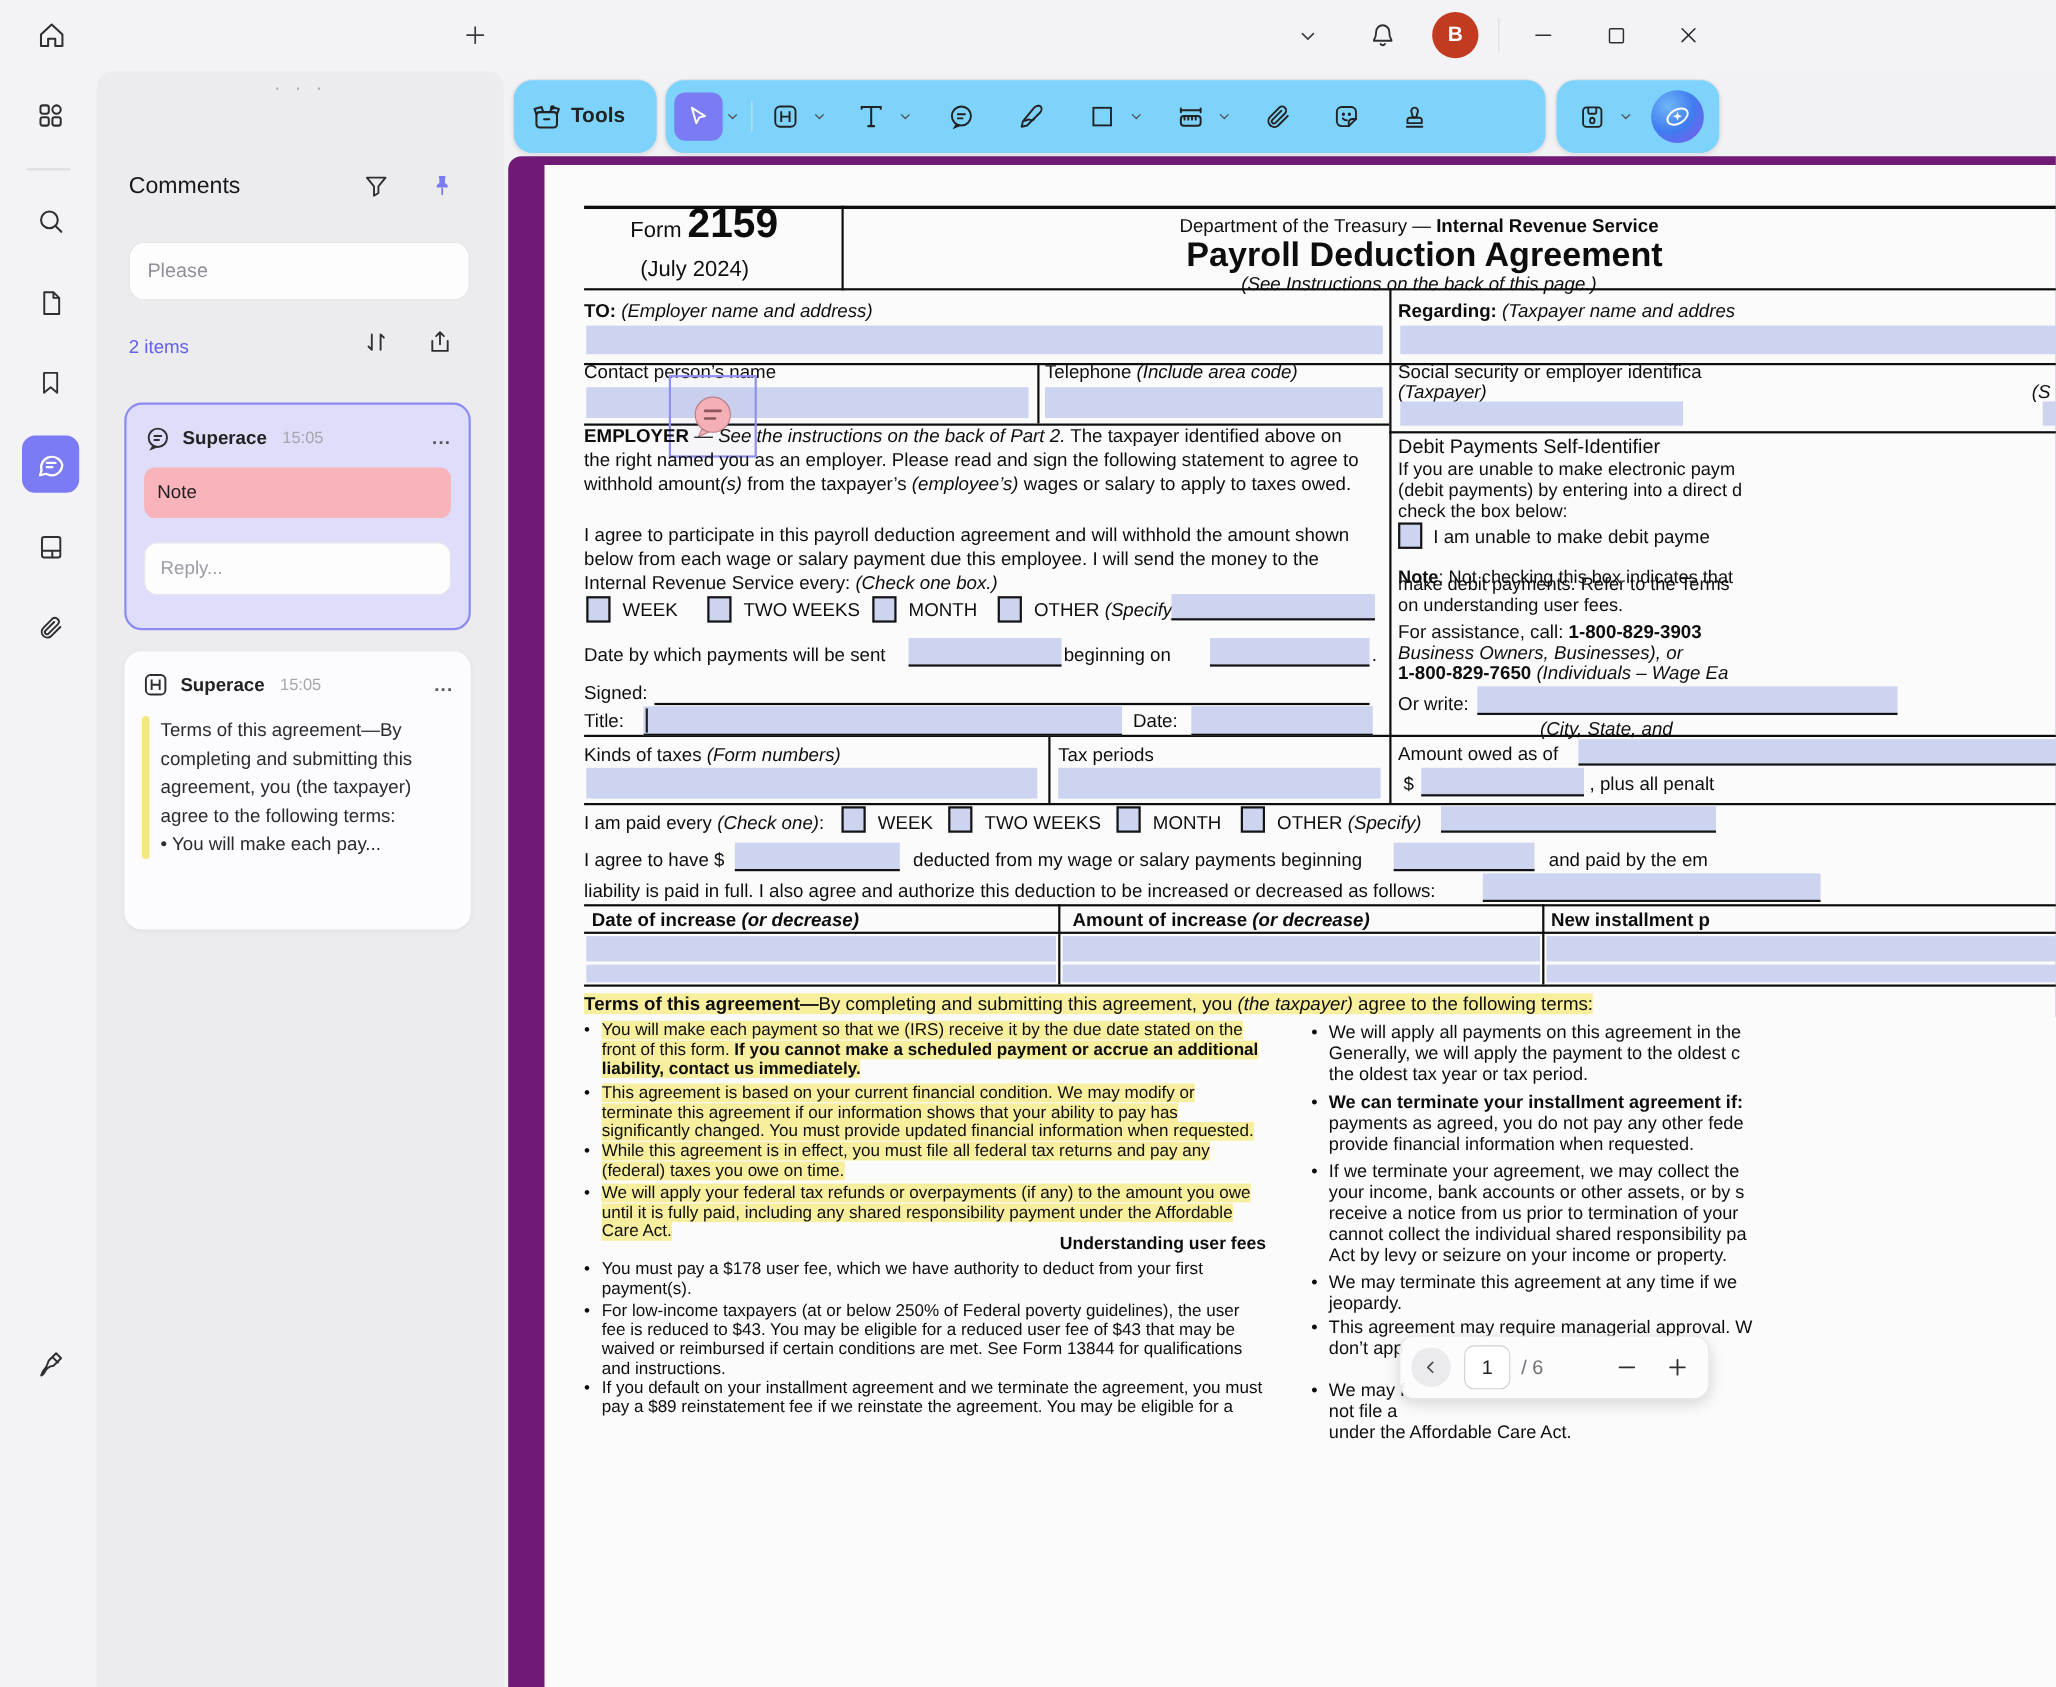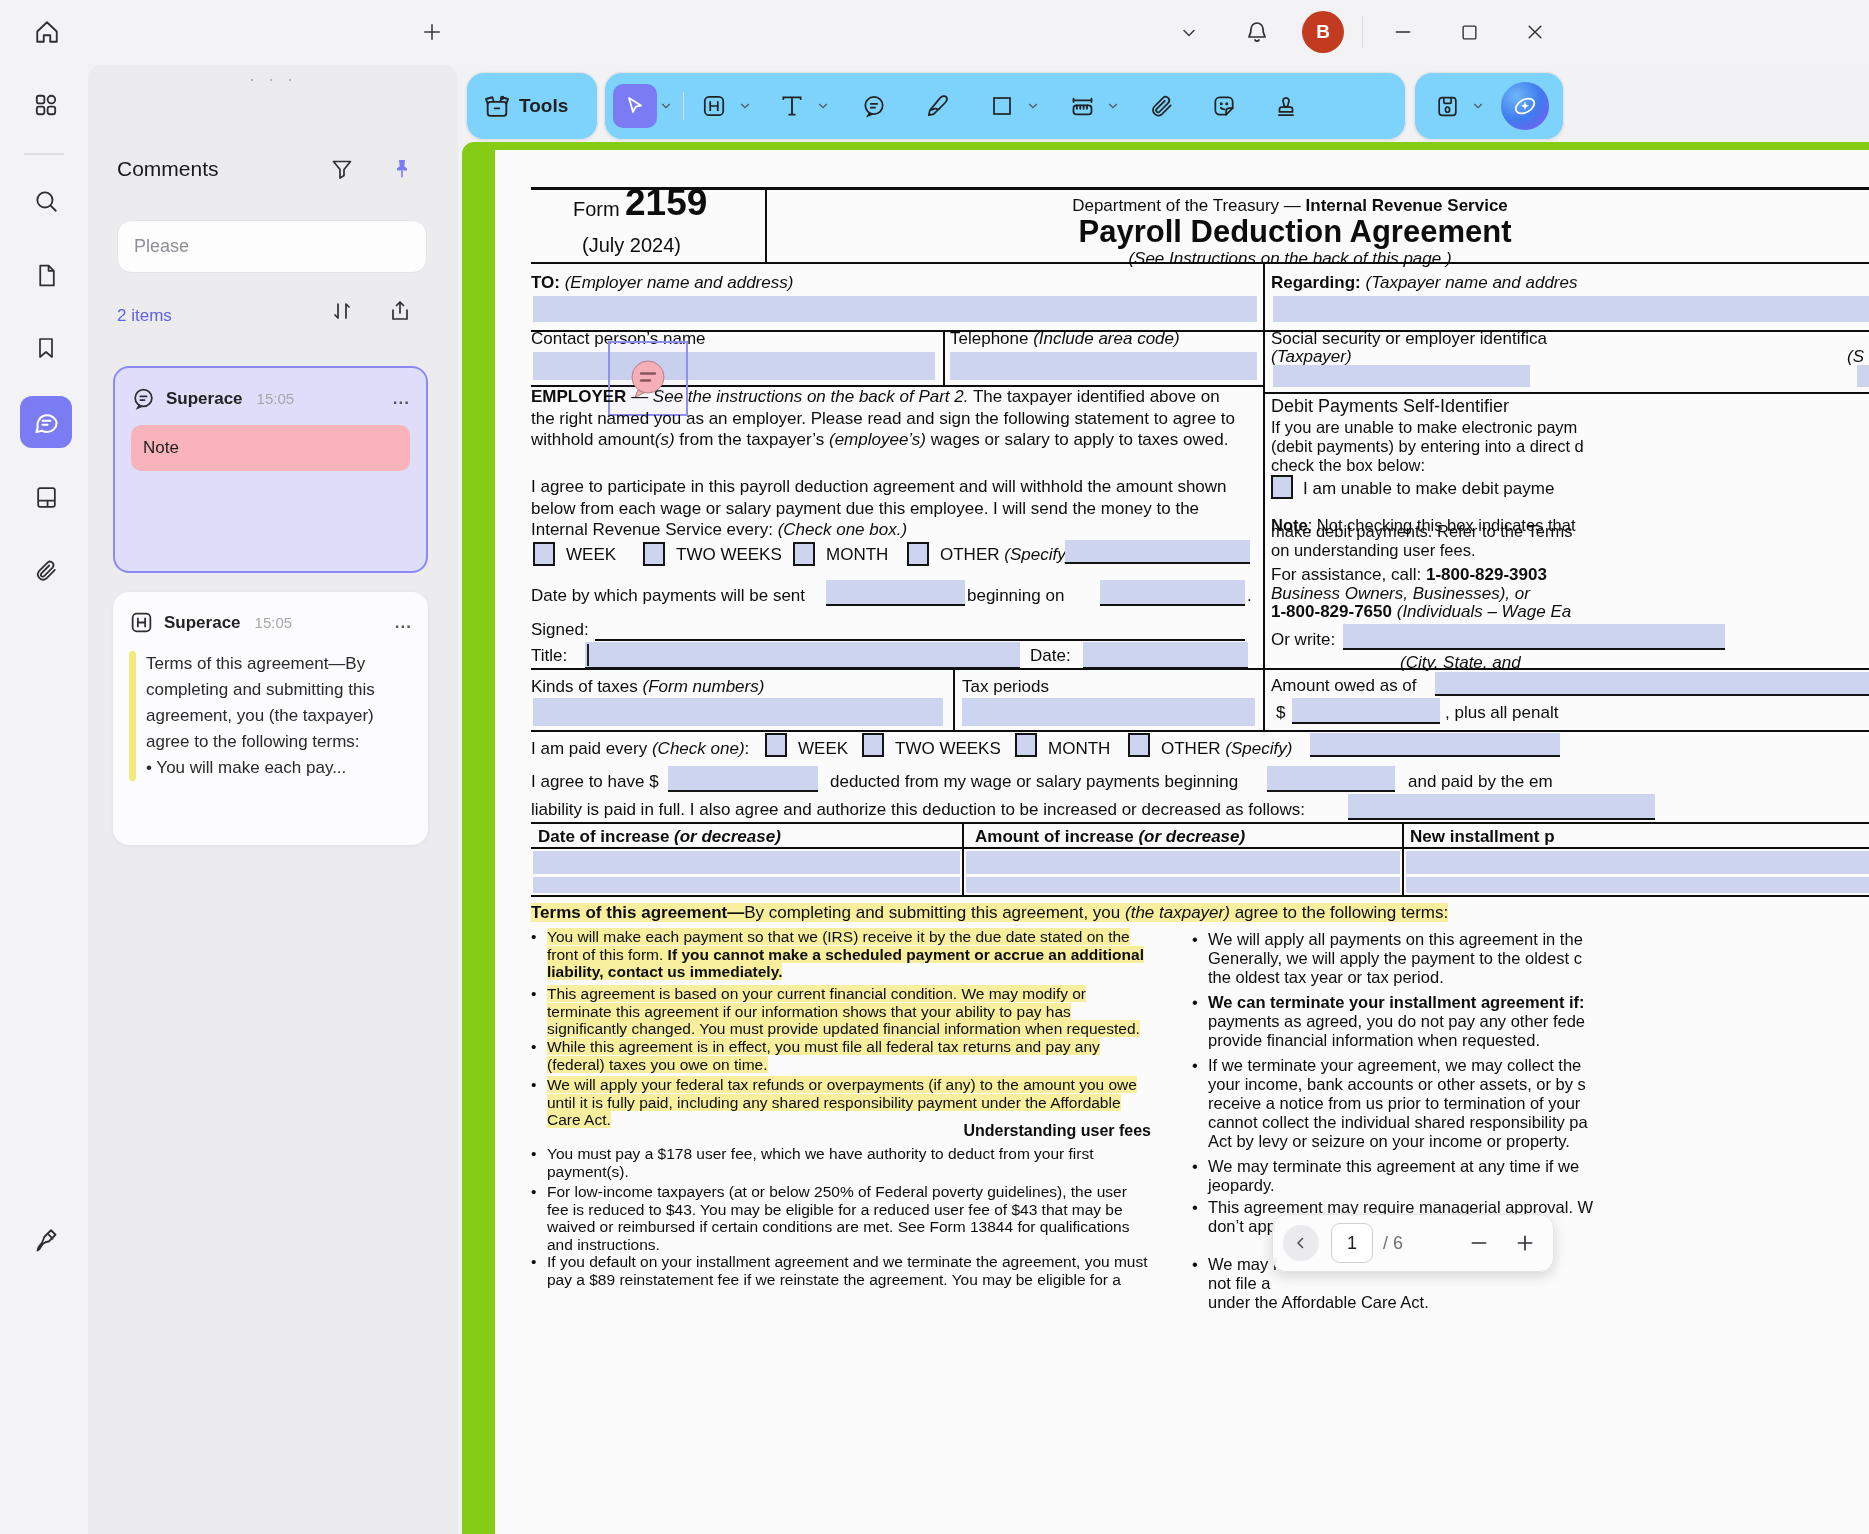--- a/index.html
+++ b/index.html
@@ -39,21 +39,21 @@
   .quote-bar{width:7px;border-radius:4px;background:#f3e87f;flex:none;margin-right:10px}
   .quote-text{font-size:17px;line-height:26px;color:#2a2a2e;overflow-wrap:anywhere}
   
   .tgroup{position:absolute;top:72px;height:68px;background:#7dd3fc;border:1px solid #e3e3e7;border-radius:18px;box-shadow:0 1px 3px rgba(0,0,0,.07);display:flex;align-items:center}
   .tbtn{width:44px;height:44px;border-radius:10px;display:flex;align-items:center;justify-content:center;cursor:pointer}
   .tbtn.active{background:#7b7bf3}
   .chev{width:18px;height:44px;display:flex;align-items:center;justify-content:center;cursor:pointer}
   .tdiv{width:1px;height:28px;background:#dcdce1;margin:0 8px}
   .tools-label{font-size:19px;font-weight:bold;color:#222;margin-left:8px}
   
-  .docarea{position:absolute;left:462px;top:142px;right:0;bottom:0;background:#84cc16;border-top-left-radius:12px;overflow:hidden}
+  .docarea{position:absolute;left:462px;top:142px;right:0;bottom:0;background:#701a75;border-top-left-radius:12px;overflow:hidden}
   .page{position:absolute;left:33px;top:8px;width:1510px;height:1390px;background:#fbfbfb}
   .bl{position:absolute;background:#0d0d0d}
   .field{position:absolute;background:#ccd4ef}
   .field.ul{border-bottom:2px solid #141414}
   .cbx{position:absolute;width:22px;height:24px;background:#ccd4ef;border:2px solid #141414;cursor:pointer}
   .ft{position:absolute;font-size:17px;color:#0d0d0d;white-space:nowrap}
   .it{font-style:italic}
   .bd{font-weight:bold}
   .wrapt{position:absolute;font-size:17px;line-height:21.5px;color:#0d0d0d}
   .hl{background:#f7ef9d}
@@ -209,20 +209,21 @@
       <svg width="25" height="25" viewBox="0 0 24 24" fill="none" stroke="#2e2e33" stroke-width="1.7" stroke-linecap="round">
           <circle cx="12" cy="11.5" r="8"></circle>
           <path d="M9 10h6M9 13.5h4"></path>
           <path d="M8 18.5 6.5 21l4-1.6"></path>
         </svg>
       <span class="card-author">Superace</span>
       <span class="card-time">15:05</span>
       <span class="card-menu">...</span>
     </div>
     <div class="note-box">Note</div>
+    <div class="reply">Reply...</div>
   </div>
 
   <div class="card plain" style="top:527px;height:253px">
     <div class="card-head">
       <svg width="25" height="25" viewBox="0 0 24 24" fill="none" stroke="#2e2e33" stroke-width="1.7">
           <rect x="3.5" y="3.5" width="17" height="17" rx="4"></rect>
           <path d="M8.5 7.5v9M15.5 7.5v9M8.5 12h7"></path>
         </svg>
       <span class="card-author">Superace</span>
       <span class="card-time">15:05</span>

